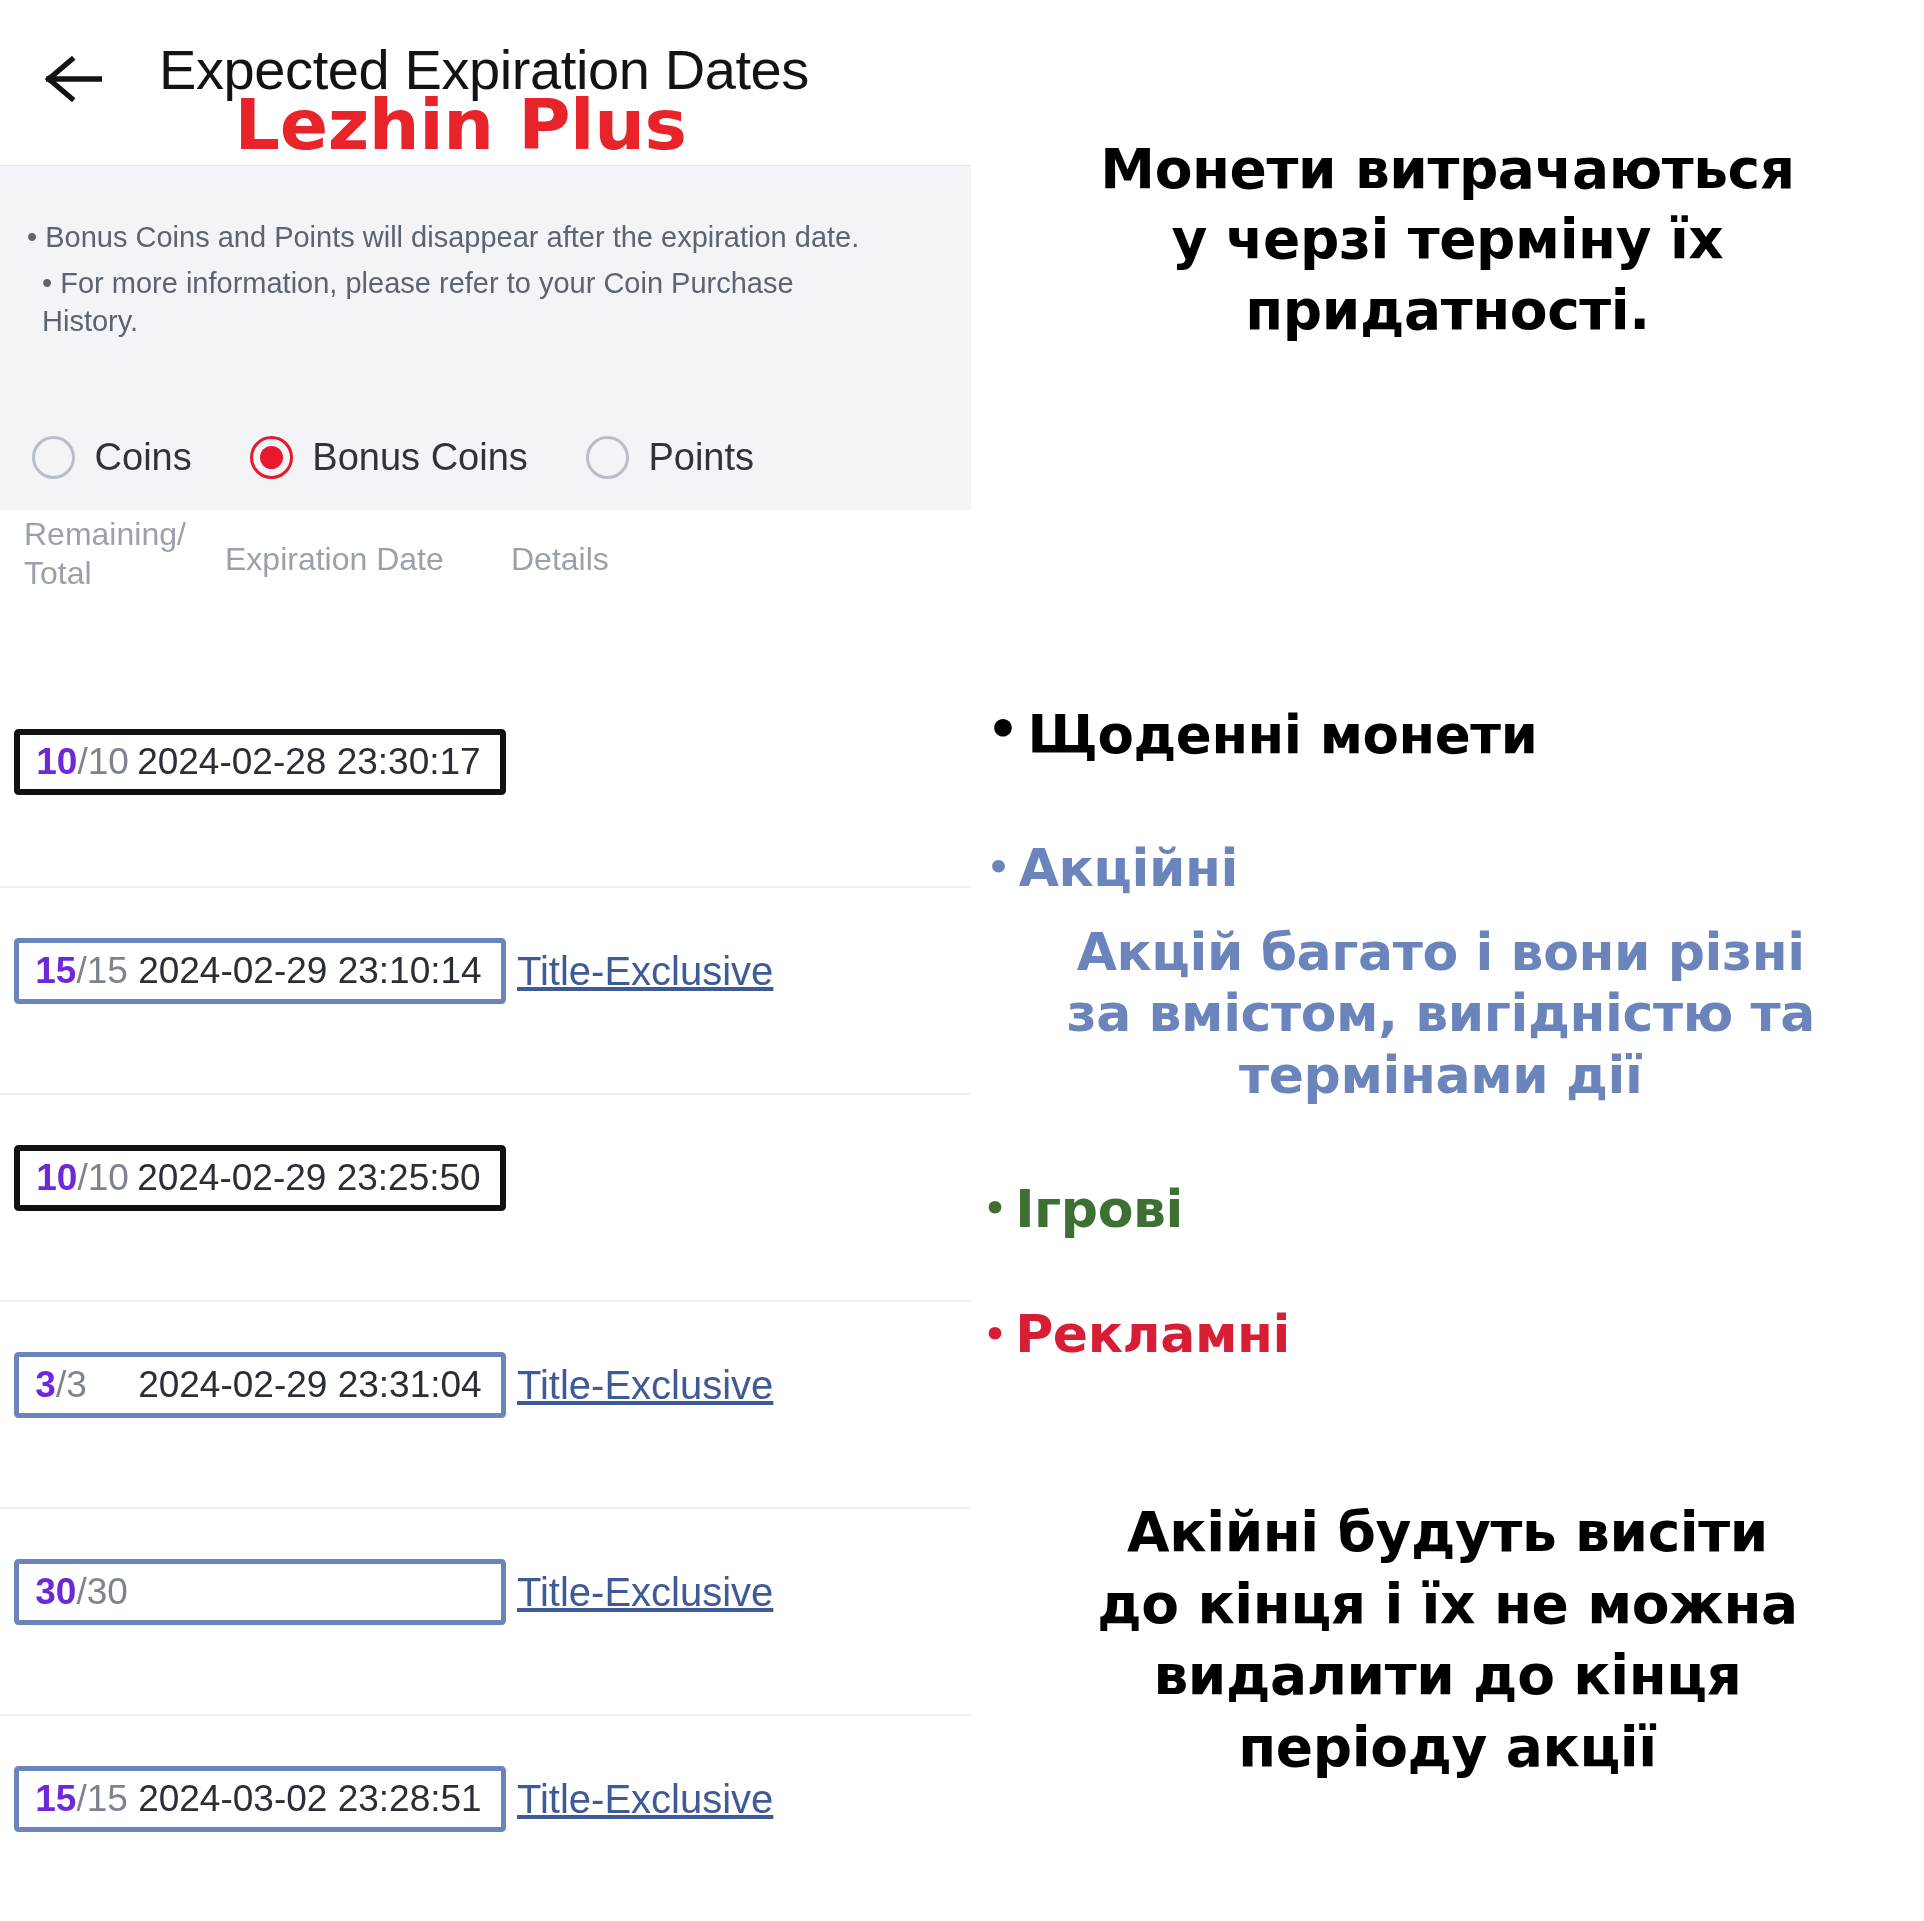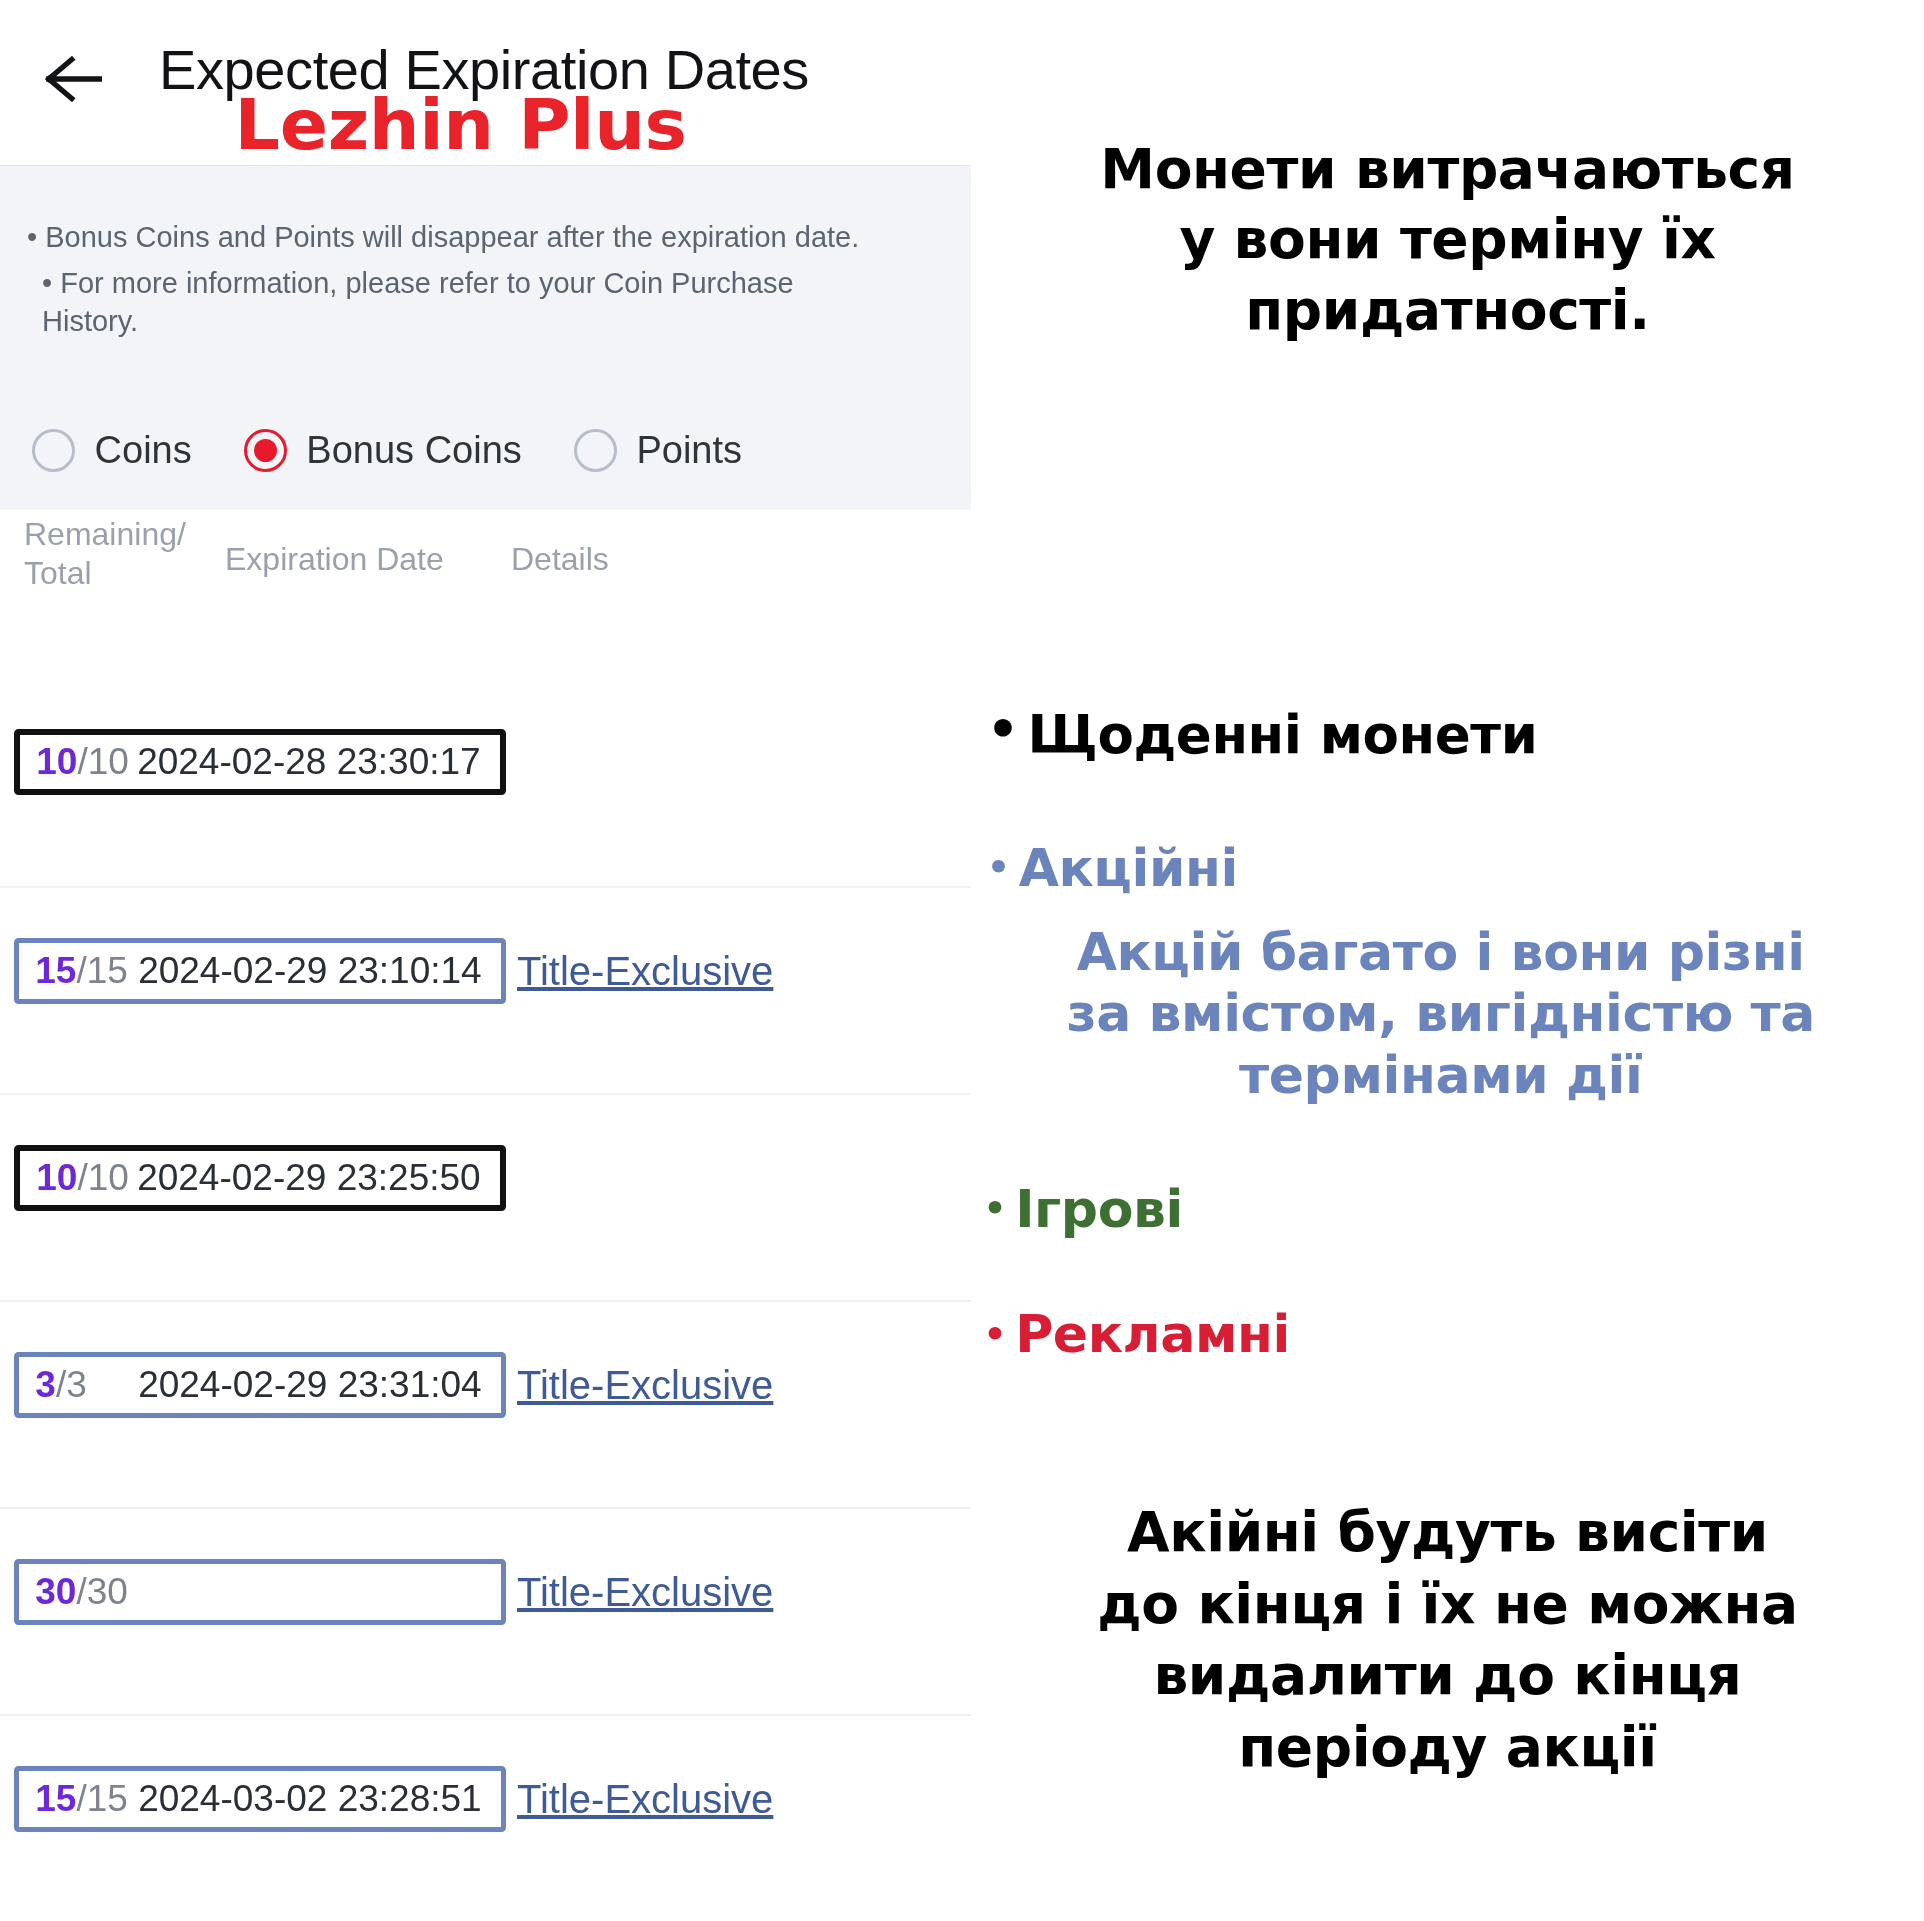--- a/index.html
+++ b/index.html
@@ -41,21 +41,21 @@
     background:#f2f4f8;border-top:1.8px solid #e3e6ec;box-sizing:border-box;
   }
   .notice-line{
     position:absolute;left:27px;font-size:29px;color:#5c6470;line-height:1.32;
     width:909px;
   }
   .notice-line.l1{top:52px;}
   .notice-line.l2{top:98px;width:802px;margin-left:15px;}
 
   
-  .radio-row{position:absolute;left:32px;top:263px;display:flex;align-items:center;gap:2px;}
+  .radio-row{position:absolute;left:32px;top:270px;display:flex;align-items:center;gap:8px;}
   .radio-item{display:flex;align-items:center;cursor:pointer;margin-right:50px;}
   .radio-dot{
     width:43px;height:43px;border-radius:50%;
     border:3.6px solid #b7bec9;box-sizing:border-box;
     display:flex;align-items:center;justify-content:center;flex:none;
   }
   .radio-dot.on{border-color:#e8192c;}
   .radio-dot.on::after{content:"";width:23px;height:23px;border-radius:50%;background:#e8192c;display:block;}
   .radio-label{font-size:38px;color:#2f343b;margin-left:19.6px;white-space:nowrap;}
 
@@ -213,21 +213,21 @@
           <div class="detail">Title-Exclusive</div>
         </div>
         <div class="row"></div>
       </div>
   </div>
 
   <div class="notes">
 
     <div class="note-top hand">
       <div>Монети витрачаються</div>
-      <div>у вони терміну їх</div>
+      <div>у черзі терміну їх</div>
       <div>придатності.</div>
     </div>
 
     <div class="bullets">
 
       <div class="bullet b1">
         <span class="b-dot hand">•</span>
         <span class="b-text hand">Щоденні монети</span>
       </div>
 

